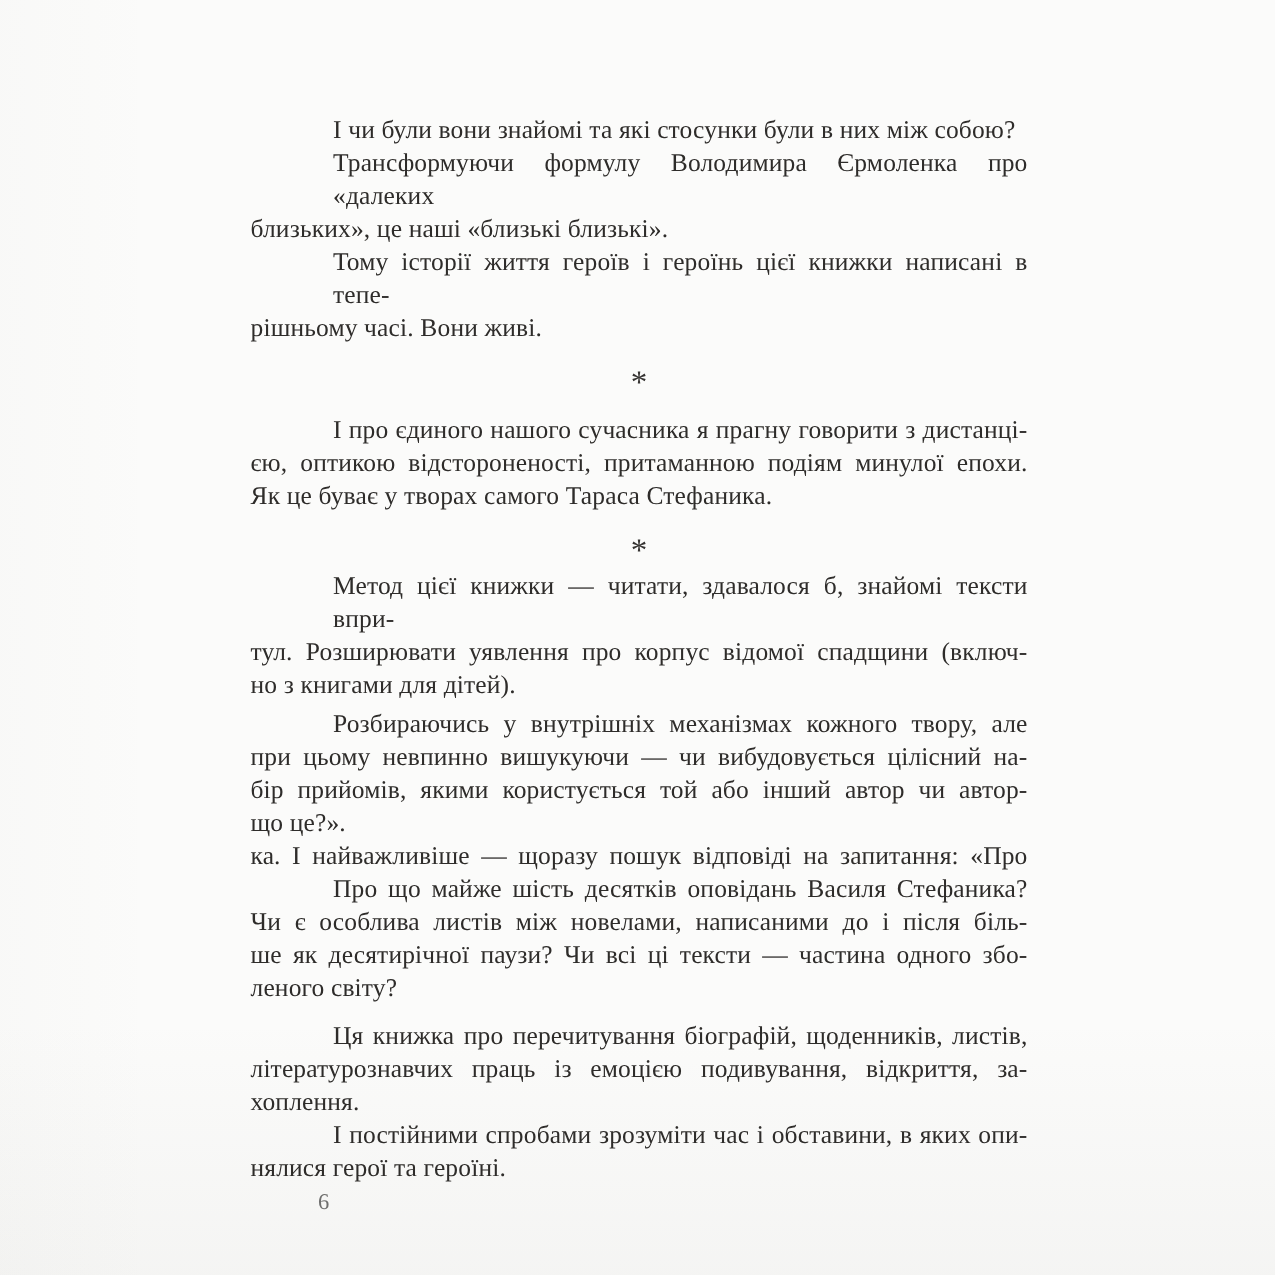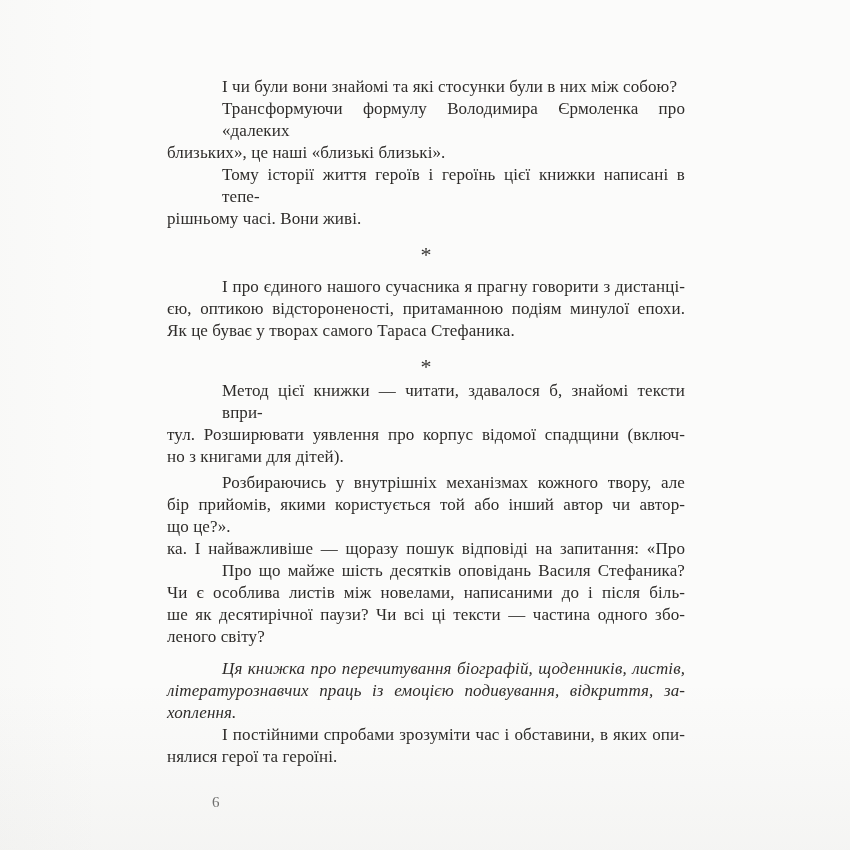--- a/index.html
+++ b/index.html
@@ -28,21 +28,21 @@
     left: 167px;
     top: 76px;
     width: 518px;
     font-size: 17px;
     line-height: 22px;
     color: #2e2c2a;
     letter-spacing: 0.1px;
   }
   .para { margin: 0; }
   .text-block > :nth-child(8)  { margin-top: 4px; font-family: Liberation Serif, serif; }
-  .text-block > :nth-child(10) { margin-top: 10px; font-style: italic; }
+  .text-block > :nth-child(10) { margin-top: 10px; }
   .line {
     text-align: justify;
     text-align-last: justify;
   }
   .line.last { text-align-last: left; }
   .line.indent { padding-left: 55px; }
   .separator {
     height: 26px;
     line-height: 26px;
     text-align: center;
@@ -85,20 +85,21 @@
       <div class="line last">Як це буває у творах самого Тараса Стефаника.</div>
     </div>
     <div class="separator">*</div>
     <div class="para">
       <div class="line indent">Метод цієї книжки — читати, здавалося б, знайомі тексти впри-</div>
       <div class="line">тул. Розширювати уявлення про корпус відомої спадщини (включ-</div>
       <div class="line last">но з книгами для дітей).</div>
     </div>
     <div class="para">
       <div class="line indent">Розбираючись у внутрішніх механізмах кожного твору, але</div>
+      <div class="line">при цьому невпинно вишукуючи — чи вибудовується цілісний на-</div>
       <div class="line">бір прийомів, якими користується той або інший автор чи автор-</div>
       <div class="line last">що це?».</div>
       <div class="line">ка. І найважливіше — щоразу пошук відповіді на запитання: «Про</div>
     </div>
     <div class="para">
       <div class="line indent">Про що майже шість десятків оповідань Василя Стефаника?</div>
       <div class="line">Чи є особлива листів між новелами, написаними до і після біль-</div>
       <div class="line">ше як десятирічної паузи? Чи всі ці тексти — частина одного збо-</div>
       <div class="line last">леного світу?</div>
     </div>

